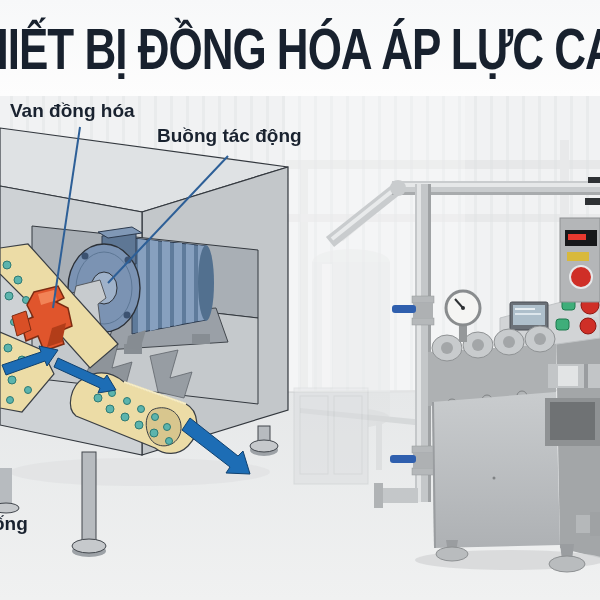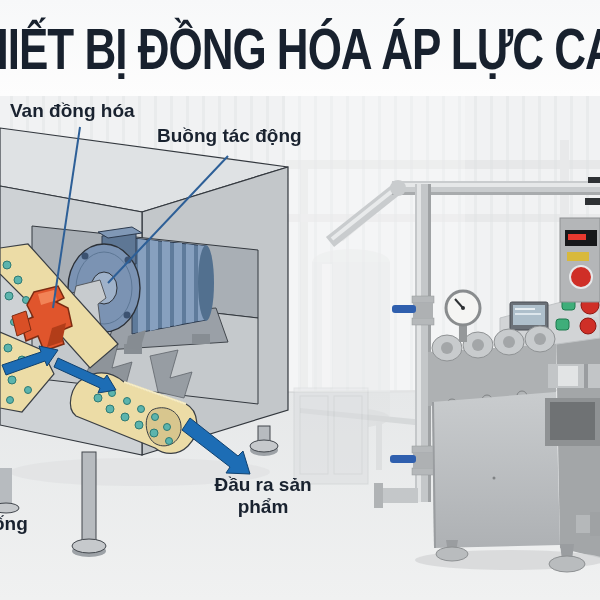--- a/index.html
+++ b/index.html
@@ -259,16 +259,15 @@
       <line x1="228" y1="156" x2="108" y2="283"></line>
     </g>
   </g>
 </svg>
 
 <div class="title">
   <span>THIẾT BỊ ĐỒNG HÓA ÁP LỰC CAO</span>
 </div>
 <div class="dlabel" style="left:10px;top:100px;">Van đồng hóa</div>
 <div class="dlabel" style="left:157px;top:125px;">Buồng tác động</div>
-<div class="dlabel center" style="left:204px;top:474px;width:118px;">Đầu ra sản phẩm</div>
 <div class="dlabel" style="left:-7px;top:513px;">ống</div>
 
 </div>
 
 </body></html>

